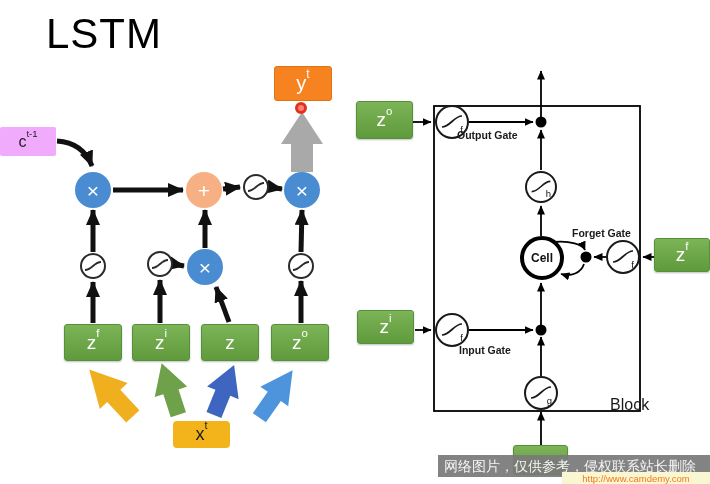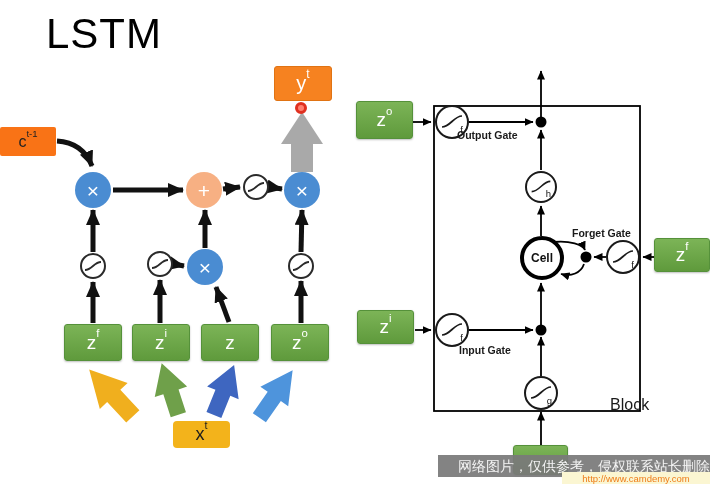--- a/index.html
+++ b/index.html
@@ -10,21 +10,21 @@
   .abs{position:absolute;}
   #title{
     left:46px;top:10px;font-size:42px;font-weight:400;color:#000000;letter-spacing:1px;
   }
   
   .box{
     display:flex;align-items:center;justify-content:center;
     box-sizing:border-box;border-radius:3px;
   }
   .box sup{font-size:0.6em;line-height:0;position:relative;top:-0.35em;}
-  #c-box{left:0;top:127px;width:56px;height:29px;background:#f97316;color:#222;font-size:16px;border-radius:2px;}
+  #c-box{left:0;top:127px;width:56px;height:29px;background:#f0abfc;color:#222;font-size:16px;border-radius:2px;}
   #y-box{left:274px;top:66px;width:58px;height:35px;background:#f68220;color:#fff;font-size:20px;border:1px solid #e07313;}
   #x-box{left:173px;top:421px;width:57px;height:27px;background:#f3b31b;color:#1d1d1d;font-size:18px;font-weight:500;border-radius:4px;}
   .zbox{
     background:linear-gradient(#7cb457,#5f9a3c);
     border:1px solid #55913a;color:#fff;font-size:19px;
     box-shadow:0 1px 2px rgba(0,0,0,0.25);
   }
   #z-f{left:64px;top:324px;width:58px;height:37px;}
   #z-i{left:132px;top:324px;width:58px;height:37px;}
   #z-plain{left:201px;top:324px;width:58px;height:37px;}
@@ -77,21 +77,21 @@
   #lbl-forget-gate{left:572px;top:227px;}
   #lbl-block{left:610px;top:396px;font-size:16px;font-weight:400;color:#1a1a1a;}
   
   #red-dot{
     left:295px;top:102px;width:12px;height:12px;border-radius:50%;
     border:3px solid #e03020;background:#ff8070;box-sizing:border-box;
   }
   #svg-under{left:0;top:0;}
   #watermark-bar{
     left:438px;top:455px;width:272px;height:22px;background:rgba(122,122,122,0.93);
-    color:#f4f4f4;font-size:14px;line-height:22px;padding-left:20px;box-sizing:border-box;
+    color:#f4f4f4;font-size:14px;line-height:22px;padding-left:6px;box-sizing:border-box;
     white-space:nowrap;overflow:hidden;
   }
   #watermark-url{
     left:562px;top:472px;width:148px;height:14px;background:#fbf6d2;
     color:#ee7d1a;font-size:9.5px;line-height:13px;text-align:center;white-space:nowrap;
   }
 </style>
 </head>
 <body>
 

